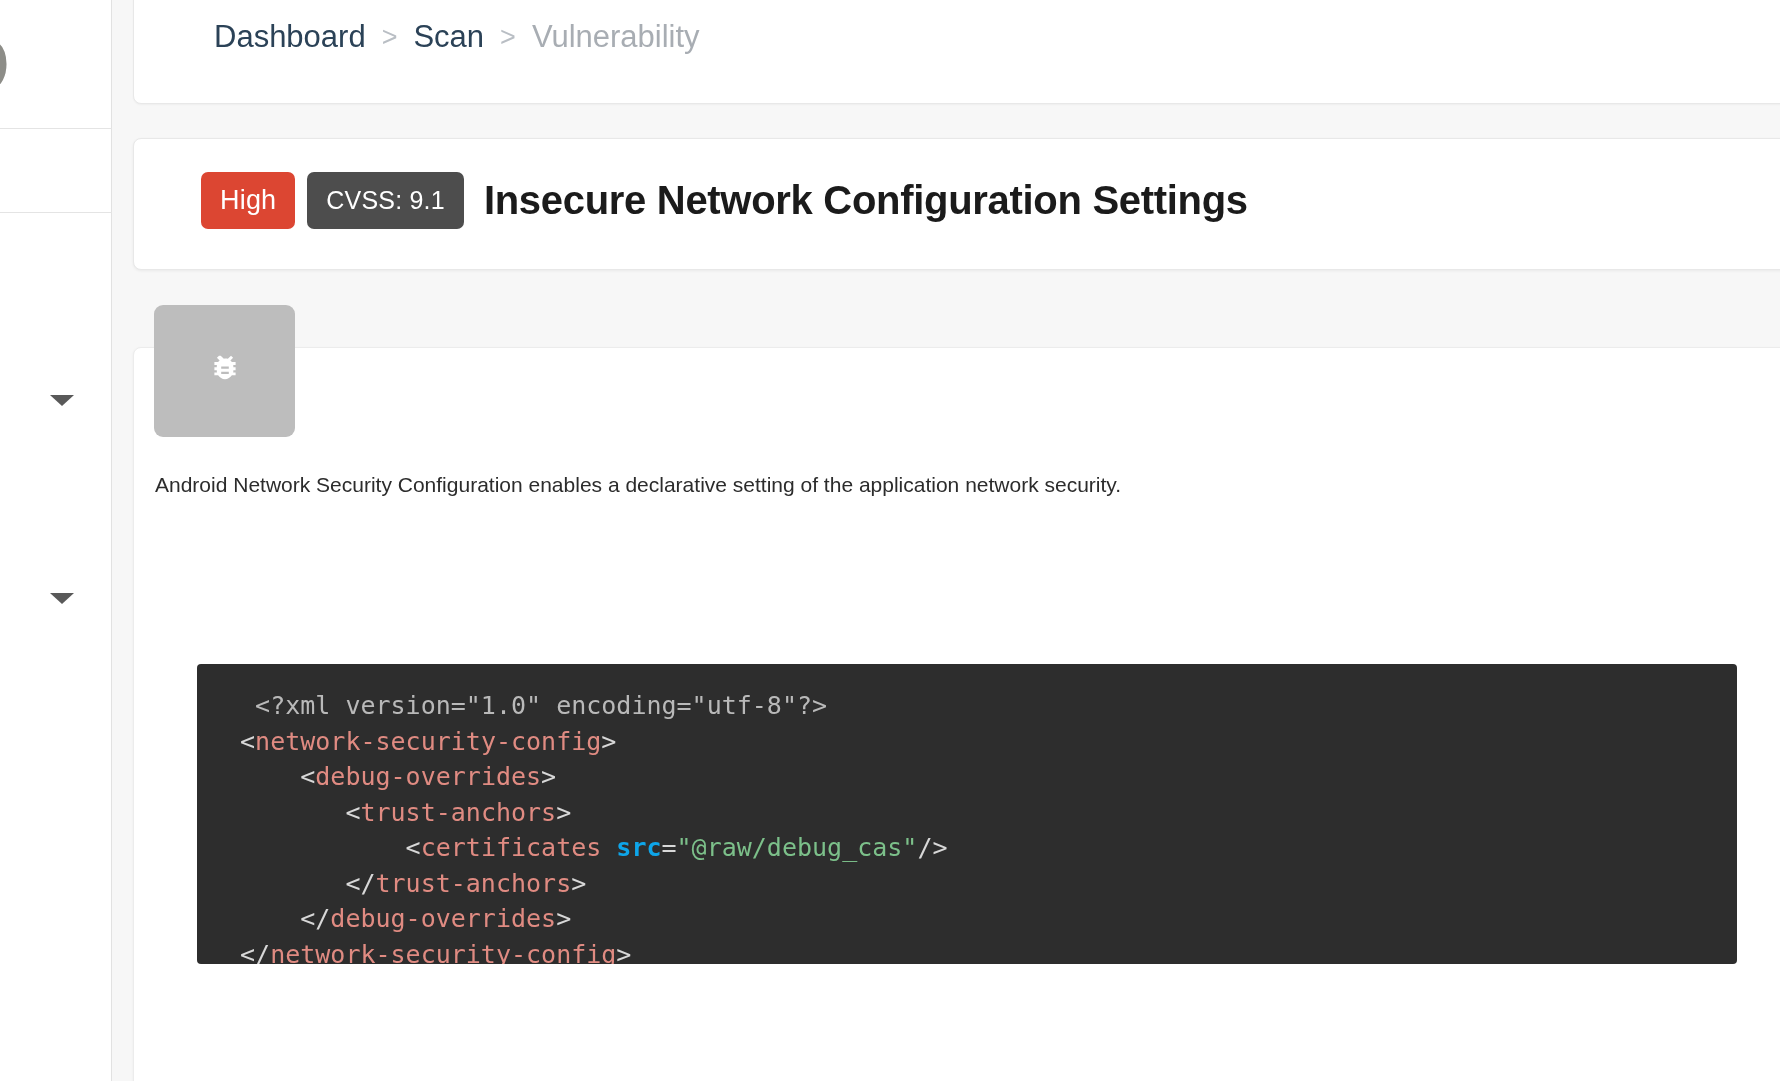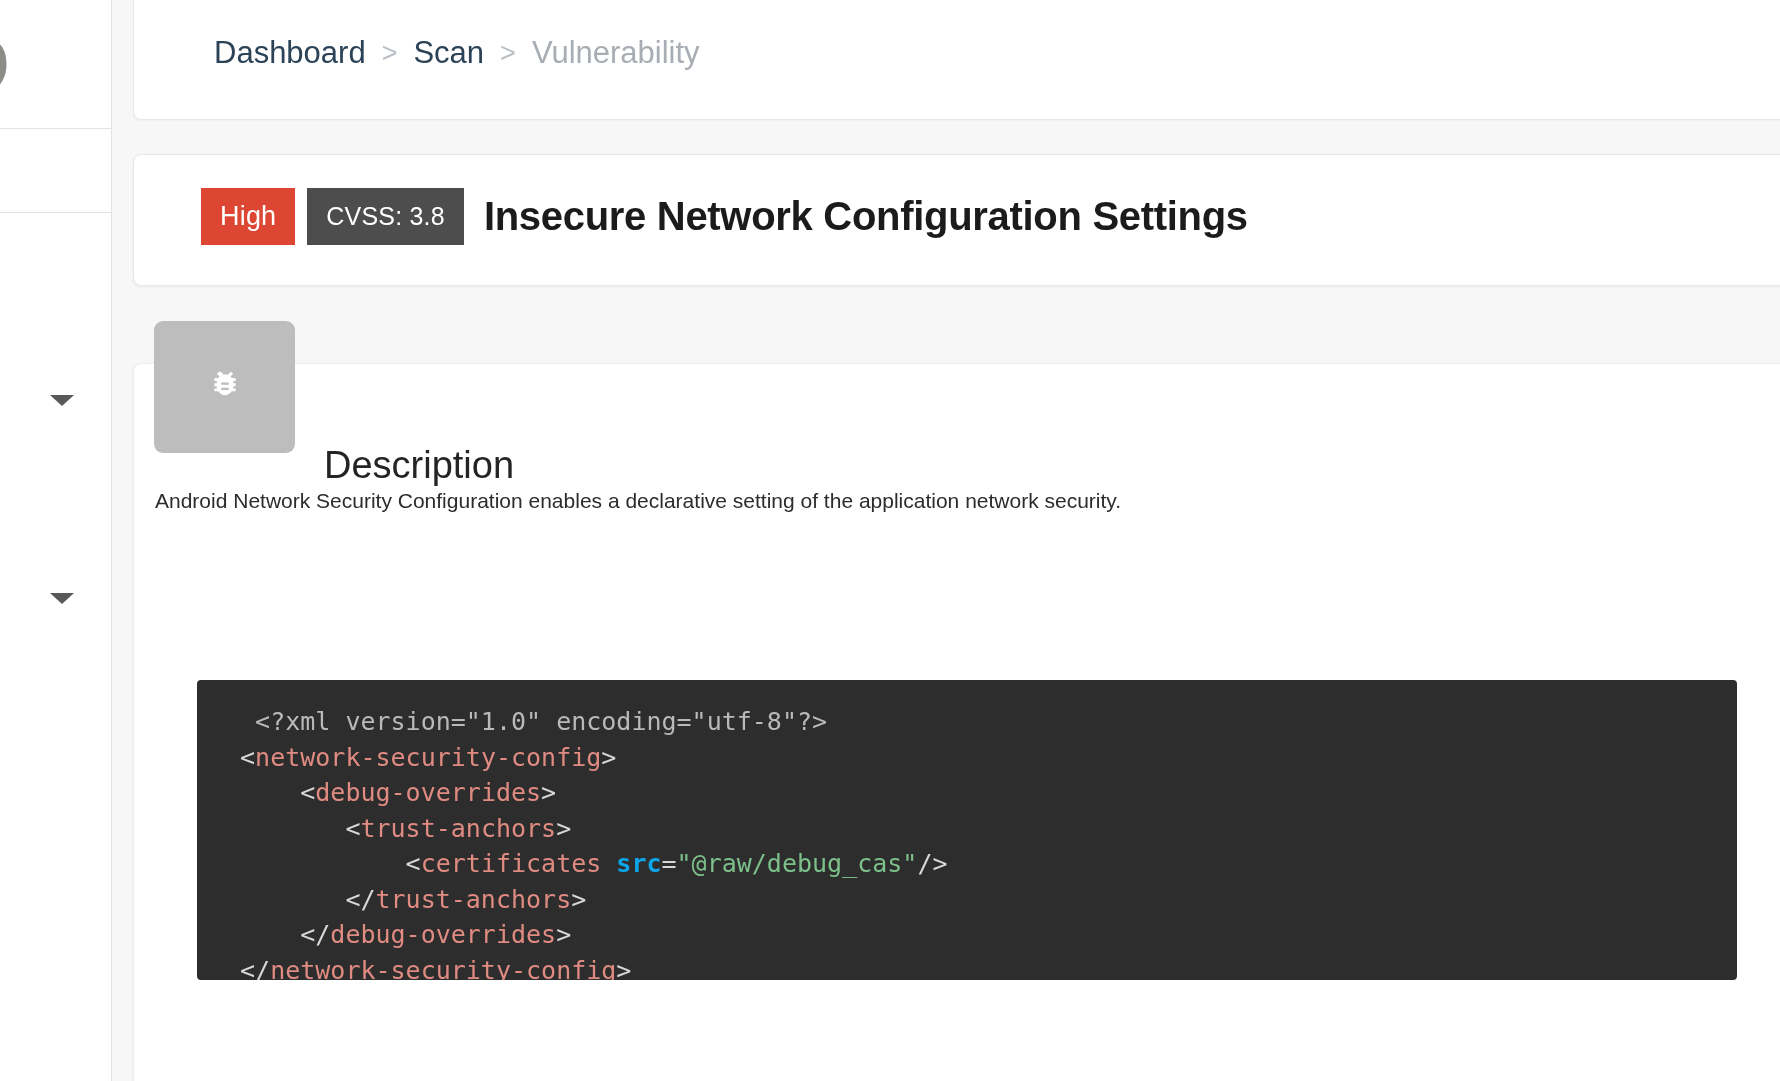--- a/index.html
+++ b/index.html
@@ -74,21 +74,21 @@
   .gutter {
     position: absolute;
     left: 112px; top: 0;
     width: 21px; height: 1081px;
     background: #f7f7f7;
   }
 
   
   .content {
     position: absolute;
-    left: 133px; top: 16px;
+    left: 133px; top: 0;
     width: 1647px;
     height: 969px;
   }
 
   
   .breadcrumb-card {
     position: absolute;
     left: 0; top: -24px;
     width: 1680px;
     height: 128px;
@@ -139,21 +139,21 @@
     display: flex;
     align-items: center;
     white-space: nowrap;
   }
   .badge {
     display: inline-flex;
     align-items: center;
     justify-content: center;
     height: 57px;
     padding: 0 19px;
-    border-radius: 0;
+    border-radius: 7px;
     color: #ffffff;
     font-size: 27px;
     font-weight: 400;
     letter-spacing: 0.2px;
   }
   .badge-severity { background: #dc4632; }
   .badge-cvss {
     background: #4d4d4d;
     margin-left: 12px;
     font-size: 25px;
@@ -298,27 +298,26 @@
         <span class="crumb-sep">&gt;</span>
         <span class="crumb-link">Scan</span>
         <span class="crumb-sep">&gt;</span>
         <span class="crumb-current">Vulnerability</span>
       </nav>
     </div>
 
     <div class="vuln-card">
       <div class="vuln-head">
         <span class="badge badge-severity">High</span>
-        <span class="badge badge-cvss">CVSS: 3.8</span>
+        <span class="badge badge-cvss">CVSS: 9.1</span>
         <span class="vuln-title">Insecure Network Configuration Settings</span>
       </div>
     </div>
 
     <div class="desc-card">
-      <div class="desc-heading">Description</div>
       <div class="desc-body">
         <p class="para p1">Android Network Security Configuration enables a declarative setting of the application network security.</p>
       </div>
 
       <pre class="code-block" id="code-block"><div class="code-line"><span class="tok-decl">  &lt;?xml version="1.0" encoding="utf-8"?&gt;</span></div><div class="code-line"><span class="tok-punct"> &lt;</span><span class="tok-tag">network-security-config</span><span class="tok-punct">&gt;</span></div><div class="code-line"><span class="tok-punct">     &lt;</span><span class="tok-tag">debug-overrides</span><span class="tok-punct">&gt;</span></div><div class="code-line"><span class="tok-punct">        &lt;</span><span class="tok-tag">trust-anchors</span><span class="tok-punct">&gt;</span></div><div class="code-line"><span class="tok-punct">            &lt;</span><span class="tok-tag">certificates </span><span class="tok-attr">src</span><span class="tok-punct">=</span><span class="tok-string">"@raw/debug_cas"</span><span class="tok-punct">/&gt;</span></div><div class="code-line"><span class="tok-punct">        &lt;/</span><span class="tok-tag">trust-anchors</span><span class="tok-punct">&gt;</span></div><div class="code-line"><span class="tok-punct">     &lt;/</span><span class="tok-tag">debug-overrides</span><span class="tok-punct">&gt;</span></div><div class="code-line"><span class="tok-punct"> &lt;/</span><span class="tok-tag">network-security-config</span><span class="tok-punct">&gt;</span></div></pre>
     </div>
 
     <div class="bug-tile">
       <svg class="bug-icon" viewBox="0 0 24 24" aria-hidden="true">
         <path fill="#ffffff" d="M8.2 2.3 6.9 3.6l1.7 1.7c-.36.3-.68.66-.94 1.06H5.3v1.8h1.6c-.05.3-.08.6-.08.9v.6H5.3v1.8h1.52v.6c0 .3.03.6.08.9H5.3v1.8h2.36c.95 1.5 2.6 2.5 4.34 2.5s3.39-1 4.34-2.5h2.36v-1.8h-1.52c.05-.3.08-.6.08-.9v-.6h1.44v-1.8h-1.44v-.6c0-.3-.03-.6-.08-.9h1.52v-1.8h-2.36c-.26-.4-.58-.76-.94-1.06l1.7-1.7-1.3-1.3-2 2c-.4-.12-.83-.18-1.26-.18s-.86.06-1.26.18l-2-2ZM9.6 9.1h4.8v1.5H9.6V9.1Zm0 3.3h4.8v1.5H9.6v-1.5Z"></path>

